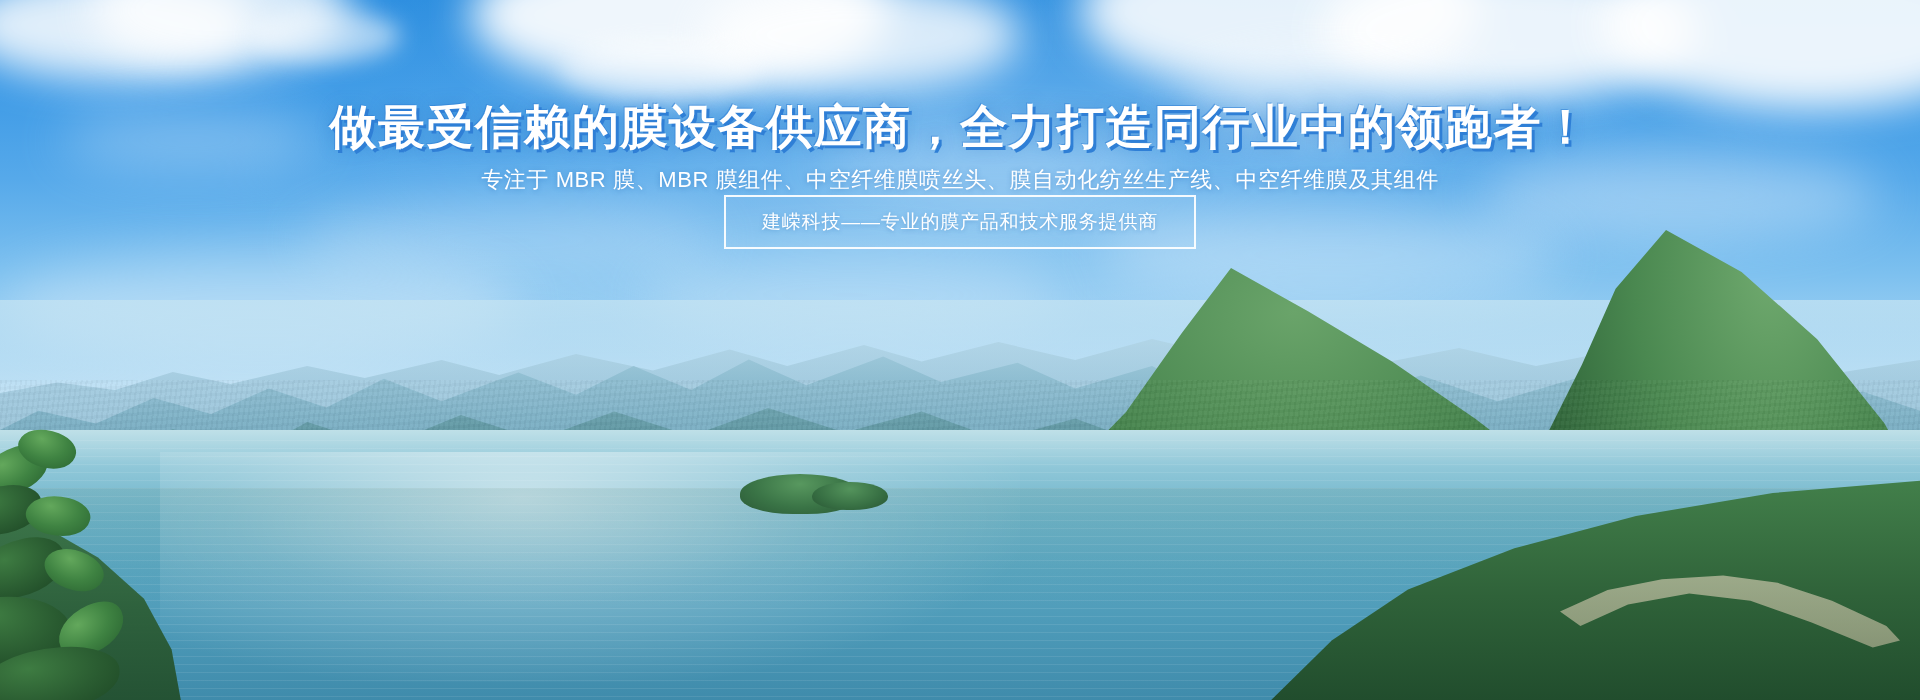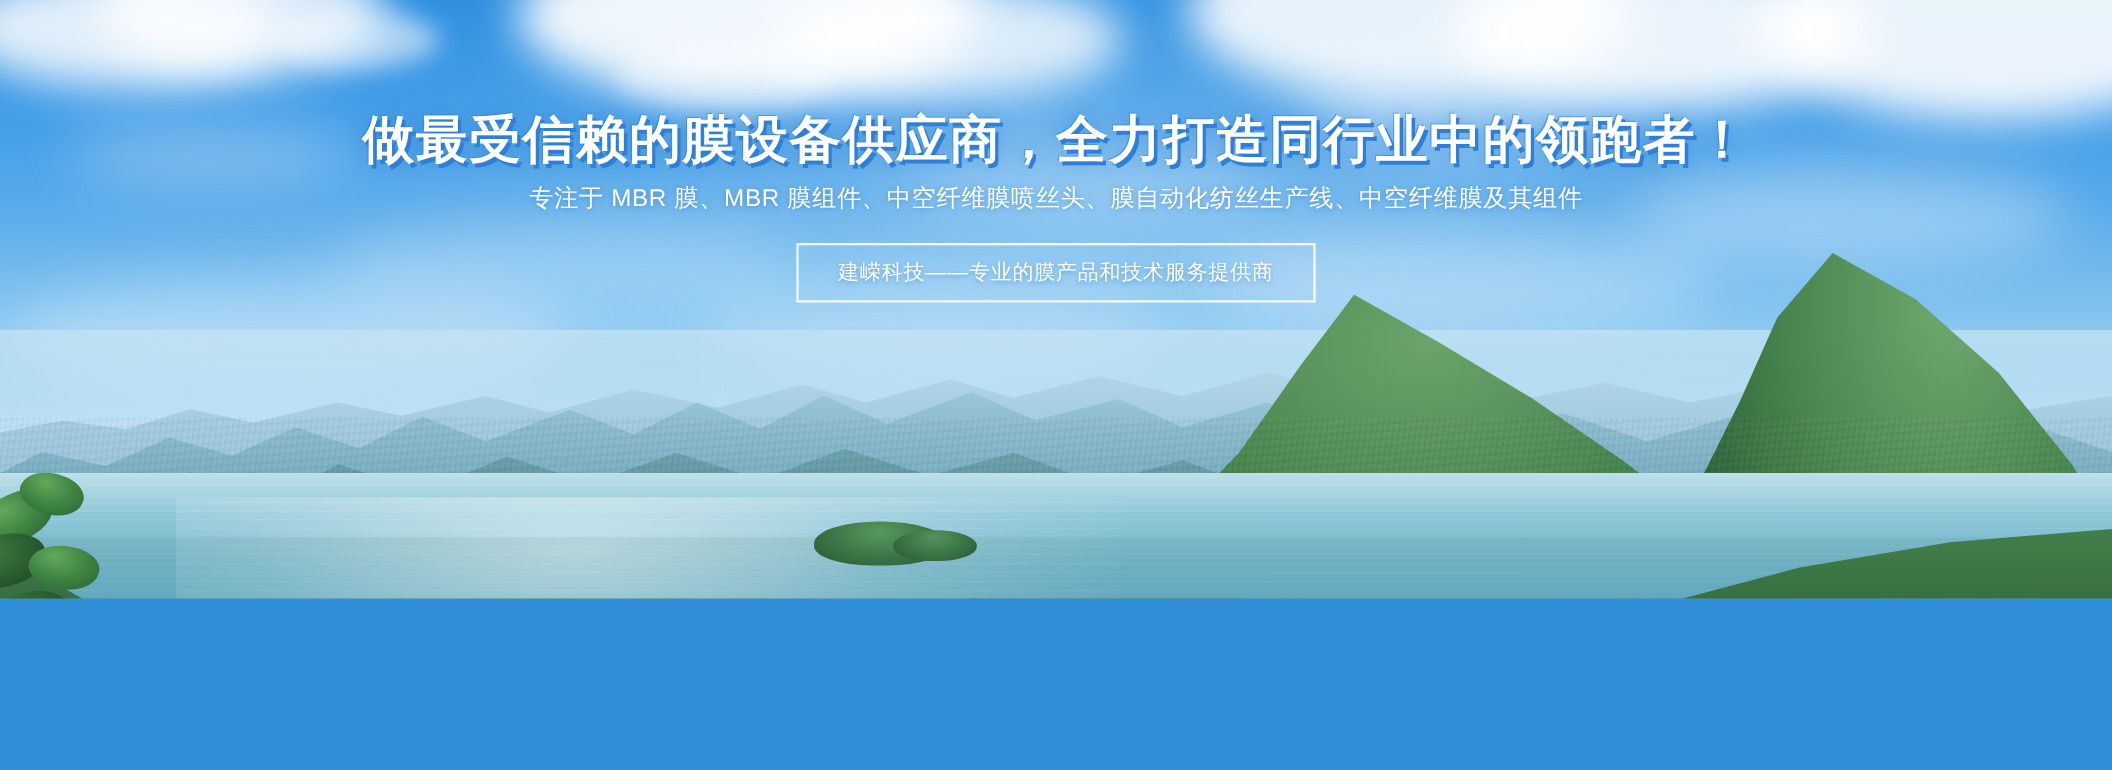--- a/index.html
+++ b/index.html
@@ -1,21 +1,21 @@
 <!DOCTYPE html>
 <html><head>
 <meta charset="utf-8">
 <style>
   html,body{margin:0;padding:0;}
   body{
     width:1920px;height:700px;overflow:hidden;
     font-family:"Liberation Sans","DejaVu Sans",sans-serif;
     background:#2f8fd8;
   }
-  .banner{position:relative;width:1920px;height:544px;overflow:hidden;}
+  .banner{position:relative;width:1920px;height:700px;overflow:hidden;}
 
   
   .sky{
     position:absolute;left:0;top:0;width:1920px;height:470px;
     background:linear-gradient(180deg,#2e8fe0 0%,#3d9ae6 18%,#56a9ea 38%,#7cc0ef 58%,#a8d6f4 76%,#cfe8f7 90%,#e3f0f8 100%);
   }
   .sky-vign{
     position:absolute;left:0;top:0;width:1920px;height:470px;
     background:radial-gradient(ellipse 1100px 420px at 52% 40%, rgba(255,255,255,0.22) 0%, rgba(255,255,255,0.05) 45%, rgba(255,255,255,0) 72%);
   }
@@ -151,21 +151,20 @@
       -1px -1px 0 rgba(47,127,214,.55),
       0 0 16px rgba(30,100,185,.35);
     margin:0;
   }
   .subline{
     margin-top:11px;
     font-size:22px;color:#ffffff;letter-spacing:.6px;white-space:nowrap;
     text-shadow:0 1px 5px rgba(35,105,180,.45);
   }
   .tagbox{
-    margin-top:26px;
     border:2px solid rgba(255,255,255,.92);
     padding:12px 36px;
     font-size:19px;color:#ffffff;letter-spacing:.8px;white-space:nowrap;
     text-shadow:0 1px 4px rgba(35,105,180,.4);
     background:rgba(255,255,255,0.04);
   }
 </style>
 </head>
 <body>
 

